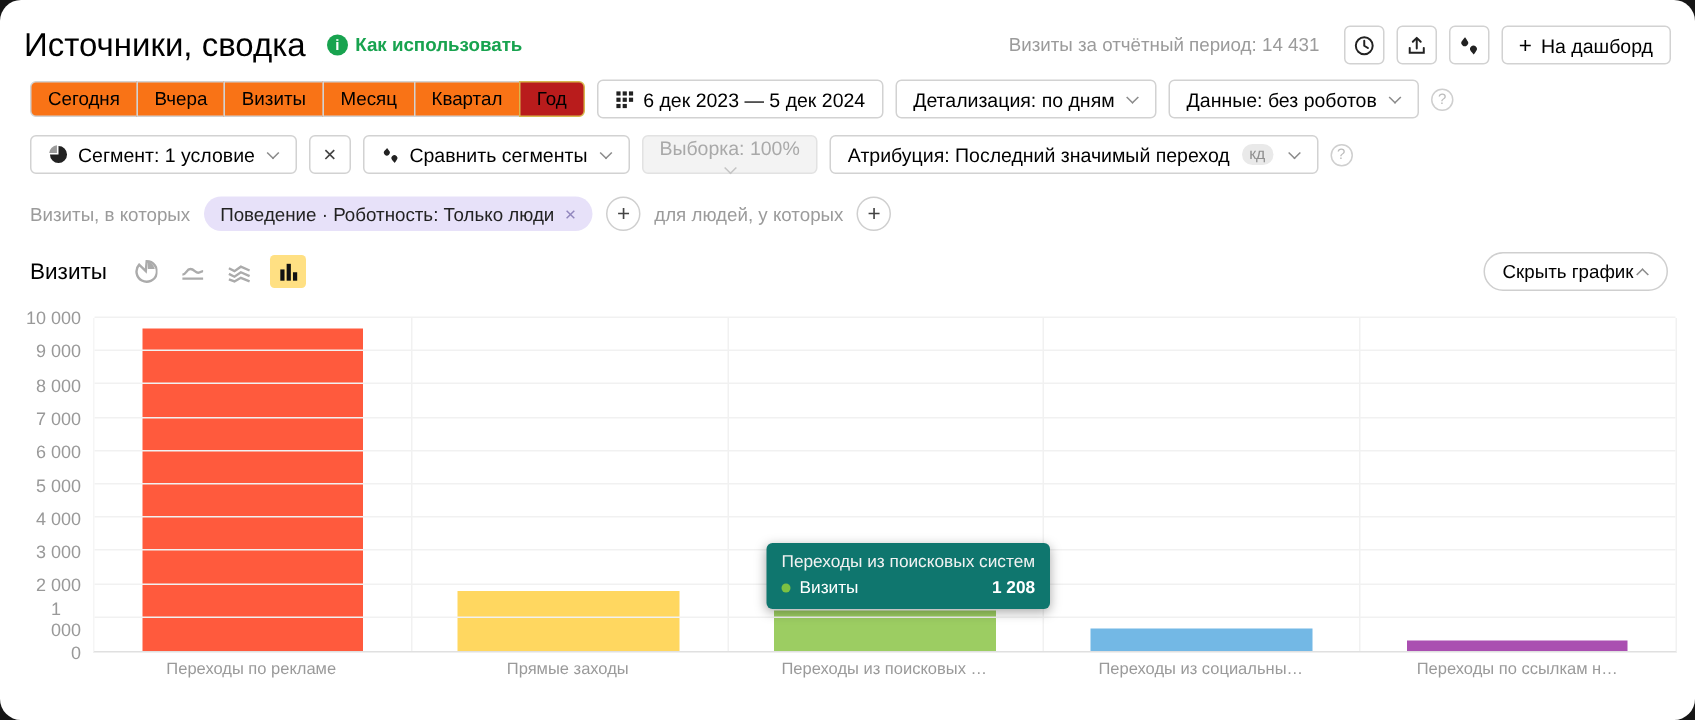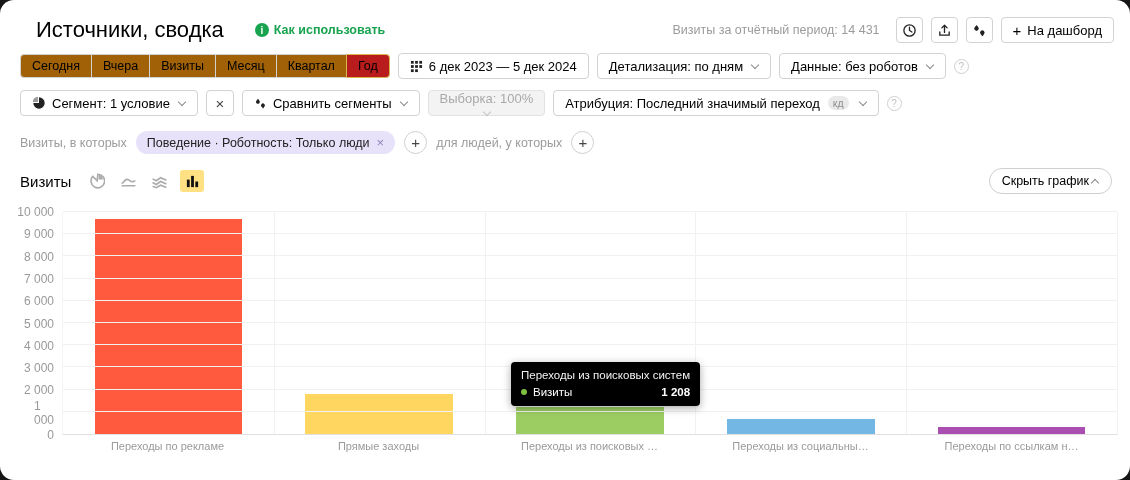--- a/index.html
+++ b/index.html
@@ -7,21 +7,21 @@
     background: #161616;
     font-family: "Liberation Sans", sans-serif;
     color: #000;
     display: flex; justify-content: center; align-items: flex-start;
   }
   .app {
     width: 1130px; height: 480px; background: #fff;
     border-radius: 14px; overflow: hidden; position: relative;
   }
   
-  .header { display: flex; align-items: center; padding: 17px 16px 0 36px; gap: 17px; }
+  .header { display: flex; align-items: center; padding: 17px 16px 0 16px; }
   .page-title { font-size: 22px; font-weight: 400; color: #000; }
   .how-to { display: flex; align-items: center; gap: 5px; margin-left: 14px; cursor: pointer; }
   .info-dot { width: 14px; height: 14px; border-radius: 50%; background: #18a34f; color: #fff;
     font-size: 10px; font-weight: 700; display: flex; align-items: center; justify-content: center; }
   .how-to span.txt { color: #18a34f; font-size: 12.5px; font-weight: 700; }
   .hdr-right { margin-left: auto; display: flex; align-items: center; gap: 8px; }
   .visits-period { color: #9b9b9b; font-size: 12.5px; margin-right: 8px; }
   .ibtn { width: 27px; height: 26px; background: #fff; border: 1px solid #d2d2d2; border-radius: 4px;
     display: flex; align-items: center; justify-content: center; cursor: pointer; }
   .btn { height: 26px; background: #fff; border: 1px solid #d2d2d2; border-radius: 4px;
@@ -29,21 +29,21 @@
     color: #000; cursor: pointer; white-space: nowrap; }
   .split { display: flex; }
   .split .btn.main { border-radius: 4px 0 0 4px; }
   .split .btn.caret { border-radius: 0 4px 4px 0; margin-left: -1px; width: 28px; padding: 0; justify-content: center; }
   .plus-glyph { font-size: 15px; font-weight: 400; line-height: 1; }
   
   .row { display: flex; align-items: center; padding: 0 16px 0 20px; }
   .row1 { margin-top: 10px; gap: 8px; }
   .row2 { margin-top: 11px; gap: 8px; }
   .tabs { display: flex; }
-  .tab { border: 1px solid #d2d2d2; margin-left: -1px; background: #a16207; padding: 4px 11px;
+  .tab { border: 1px solid #d2d2d2; margin-left: -1px; background: #f97316; padding: 4px 11px;
     font-size: 12.5px; cursor: pointer; white-space: nowrap; }
   .tab:first-child { border-radius: 4px 0 0 4px; margin-left: 0; }
   .tab:last-child { border-radius: 0 4px 4px 0; }
   .tab.selected { background: #b91c1c; border-color: #d8b84e; position: relative; z-index: 1; }
   .chev { display: inline-block; width: 6px; height: 6px; border-right: 1.4px solid #8a8a8a;
     border-bottom: 1.4px solid #8a8a8a; transform: rotate(45deg); margin: -3px 1px 0 3px; }
   .chev.up { transform: rotate(-135deg); margin-top: 3px; }
   .btn.disabled { background: #f3f3f3; color: #a9a9a9; border-color: #e2e2e2; cursor: default; flex-direction: column; }
   .badge { background: #e9e9e9; color: #8f8f8f; border-radius: 8px; font-size: 10.5px;
     padding: 1px 5px; margin: 0 2px; }
@@ -72,21 +72,21 @@
   .plot { position: relative; flex: 1; height: 223px; border-bottom: 1px solid #e0e0e0;
     border-right: 1px solid #f1f1f1; border-left: 1px solid #f5f5f5; }
   .hgrid { position: absolute; left: 0; right: 0; border-top: 1px solid #f1f1f1; }
   .vgrid { position: absolute; top: 0; bottom: 0; border-left: 1px solid #f1f1f1; }
   .cols { position: absolute; left: 0; right: 0; top: 0; bottom: 0; display: flex; align-items: flex-end; }
   .col { flex: 1; display: flex; justify-content: center; align-items: flex-end; height: 100%; }
   .bar { width: 70%; cursor: pointer; }
   .x-labels { display: flex; margin: 5px 13px 0 62px; }
   .x-labels div { flex: 1; text-align: center; font-size: 11px; color: #9a9a9a; }
   
-  .tooltip { position: absolute; left: 448px; top: 150px; background: #000000; color: #fff;
+  .tooltip { position: absolute; left: 448px; top: 150px; background: #0f766e; color: #fff;
     border-radius: 4px; padding: 7px 10px 8px; font-size: 11.5px; min-width: 142px; z-index: 5;
     box-shadow: 0 2px 8px rgba(0,0,0,.35); }
   .tooltip .t { color: #f2f2f2; margin-bottom: 5px; white-space: nowrap; }
   .tooltip .r { display: flex; align-items: center; gap: 6px; }
   .tooltip .dot { width: 6px; height: 6px; border-radius: 50%; background: #7cc142; }
   .tooltip .v { margin-left: auto; padding-left: 20px; font-weight: 700; }
   svg { display: block; }
 </style>
 </head>
 <body>

